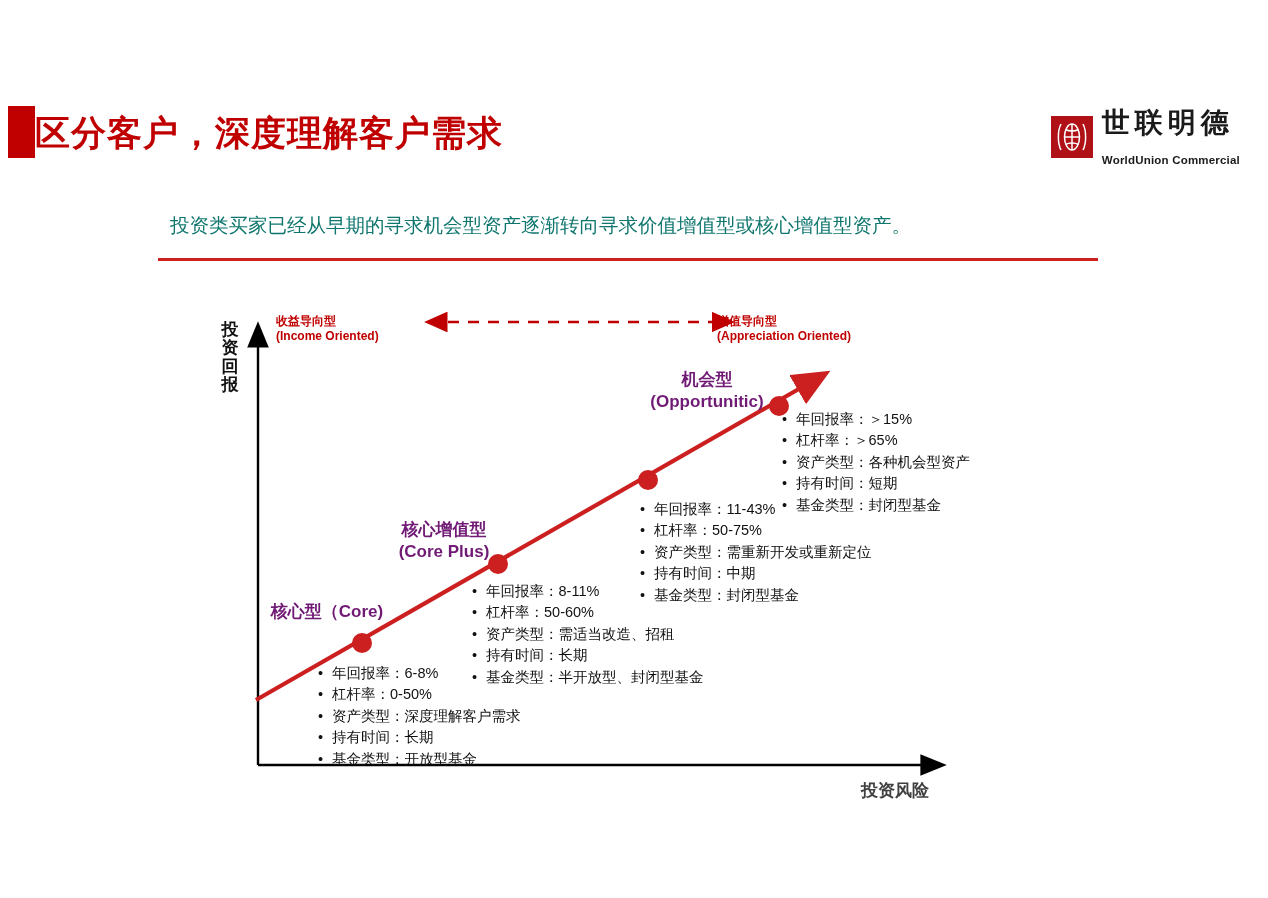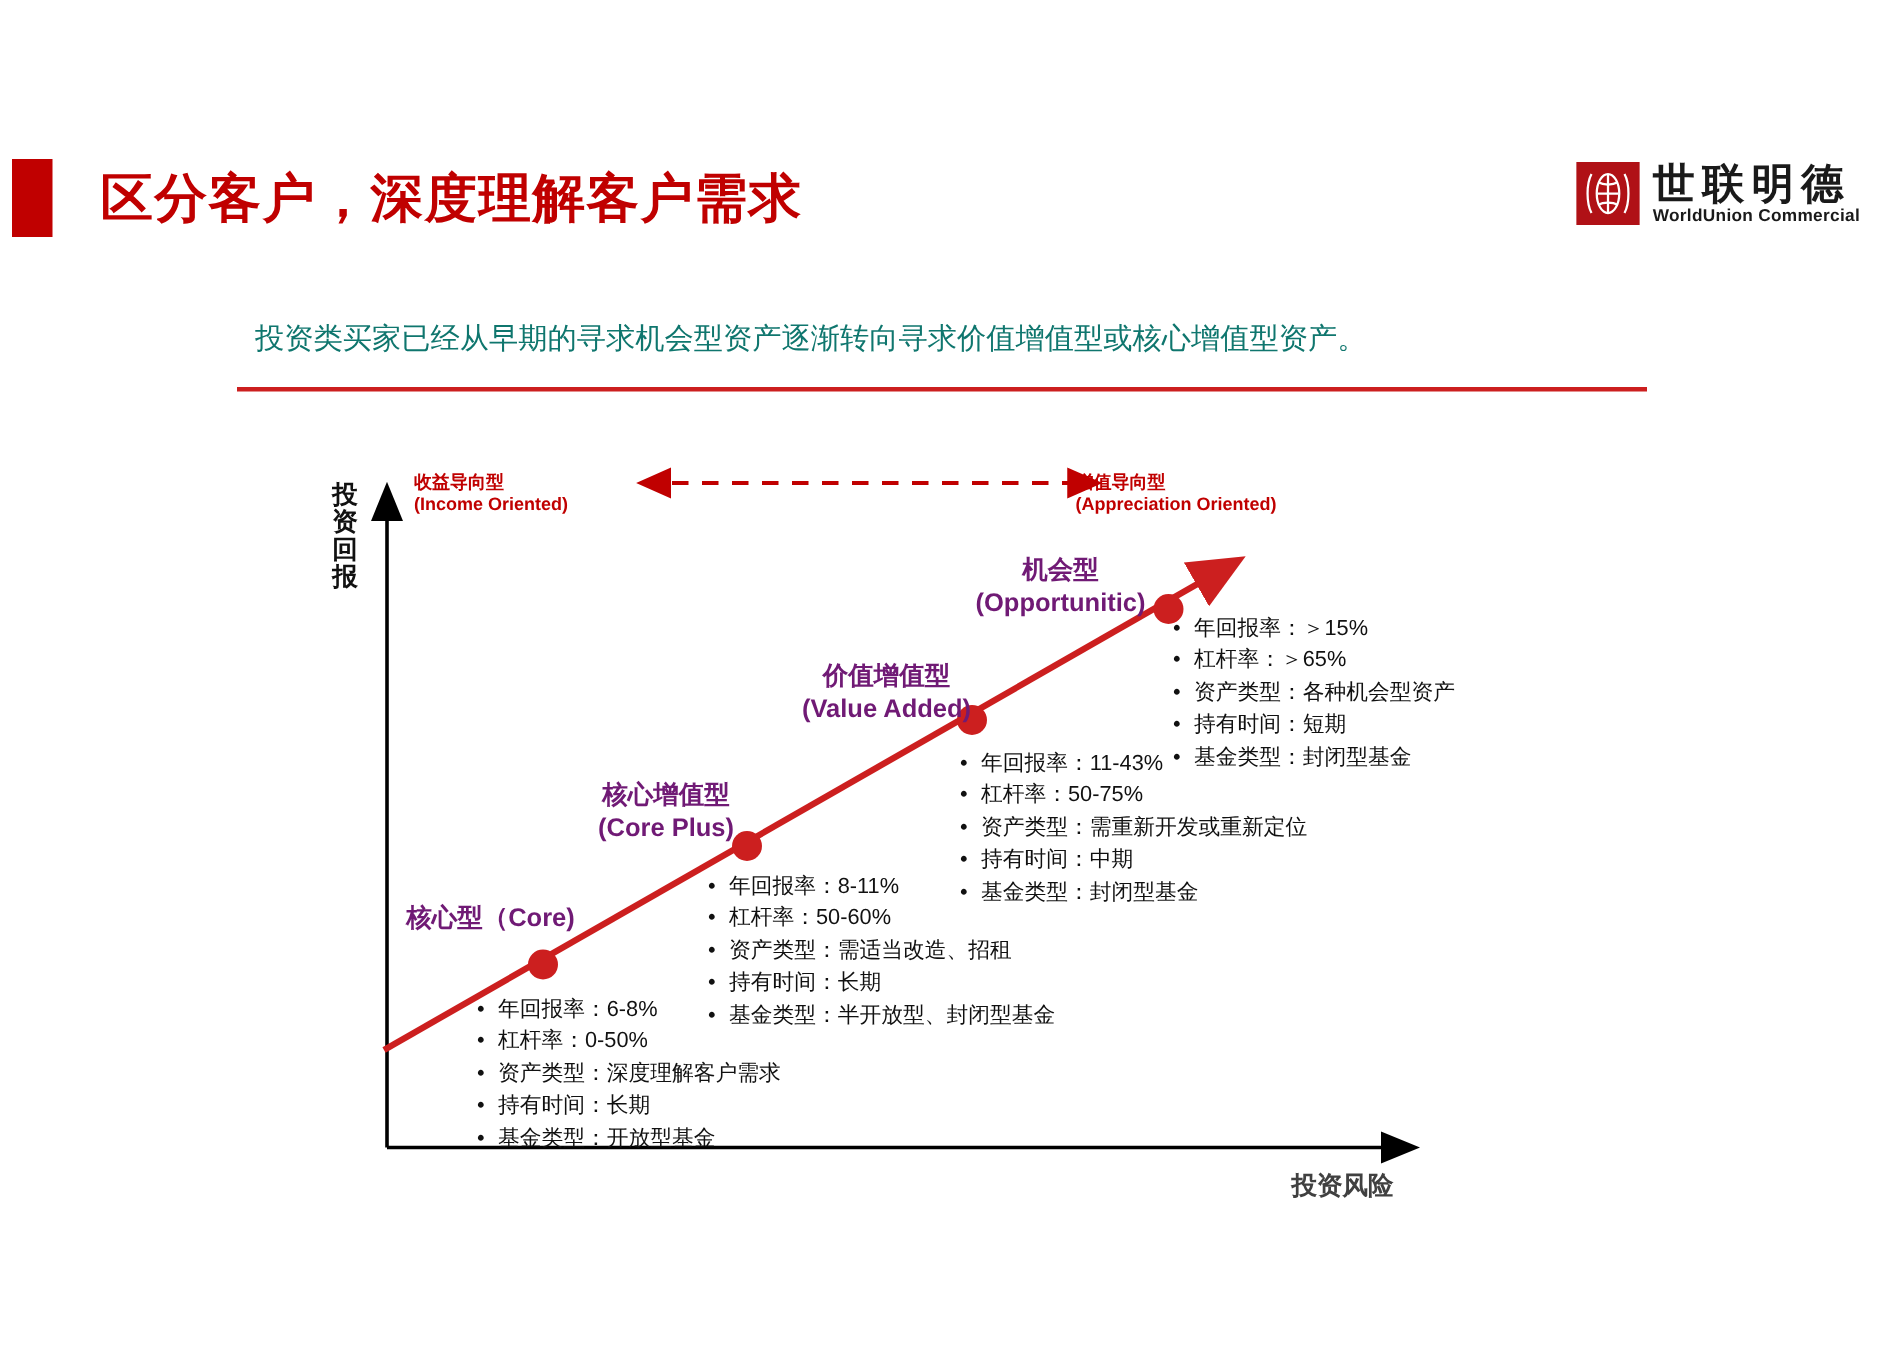--- a/index.html
+++ b/index.html
@@ -33,21 +33,21 @@
     display: flex;
     align-items: center;
   }
   #title-bullet {
     width: 27px;
     height: 52px;
     background: #C00000;
     flex: 0 0 auto;
   }
   #title-text {
-    margin-left: 32px;
+    margin-left: 0;
     font-size: 35px;
     font-weight: bold;
     color: #C00000;
     letter-spacing: 1px;
     white-space: nowrap;
     line-height: 1;
   }
 
   
   #logo {
@@ -76,21 +76,21 @@
     font-weight: bold;
     letter-spacing: 5px;
     line-height: 1.05;
     color: #1a1a1a;
   }
   #logo-en {
     font-size: 11.5px;
     font-weight: bold;
     letter-spacing: 0.2px;
     color: #1a1a1a;
-    margin-top: 0;
+    margin-top: 17px;
   }
 
   
   #subtitle {
     position: absolute;
     left: 170px;
     top: 212px;
     font-size: 19.5px;
     color: #0f766e;
     white-space: nowrap;
@@ -275,24 +275,20 @@
       <div>(Appreciation Oriented)</div>
     </div>
 
     <div class="node-title" id="node-title-core">
       <span>核心型（Core)</span>
     </div>
     <div class="node-title" id="node-title-coreplus">
       <div>核心增值型</div>
       <div>(Core Plus)</div>
     </div>
-    <div class="node-title" id="node-title-valueadded">
-      <div>价值增值型</div>
-      <div>(Value Added)</div>
-    </div>
     <div class="node-title" id="node-title-opportunity">
       <div>机会型</div>
       <div>(Opportunitic)</div>
     </div>
 
     <div class="bullets" id="bullets-core">
       <div class="row">
           <span class="dot">•</span>
           <span>年回报率：6-8%</span>
         </div>

